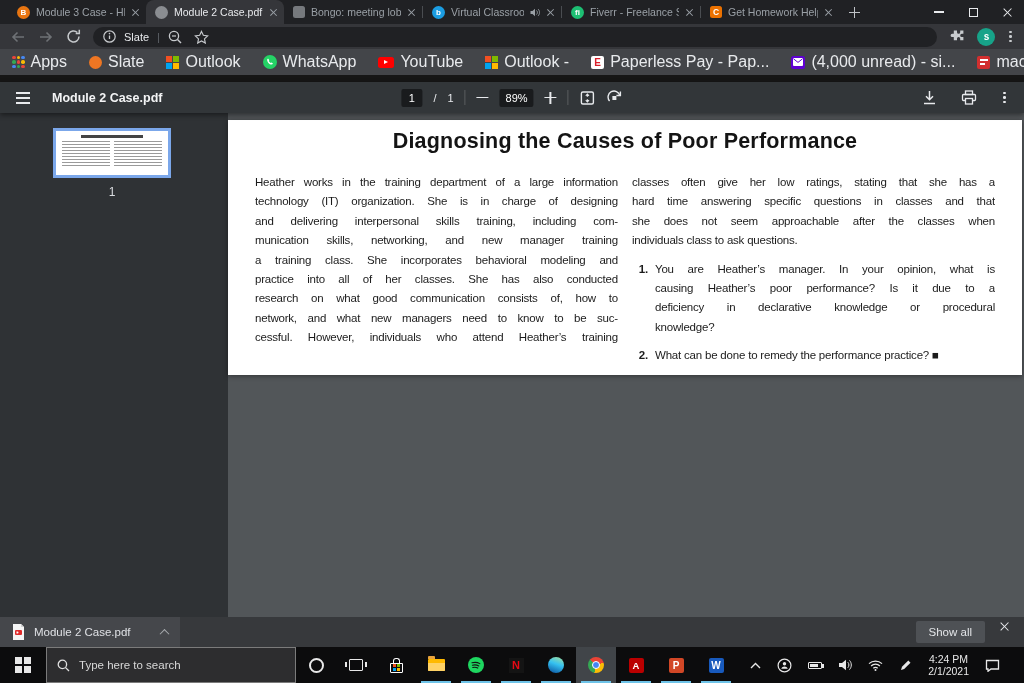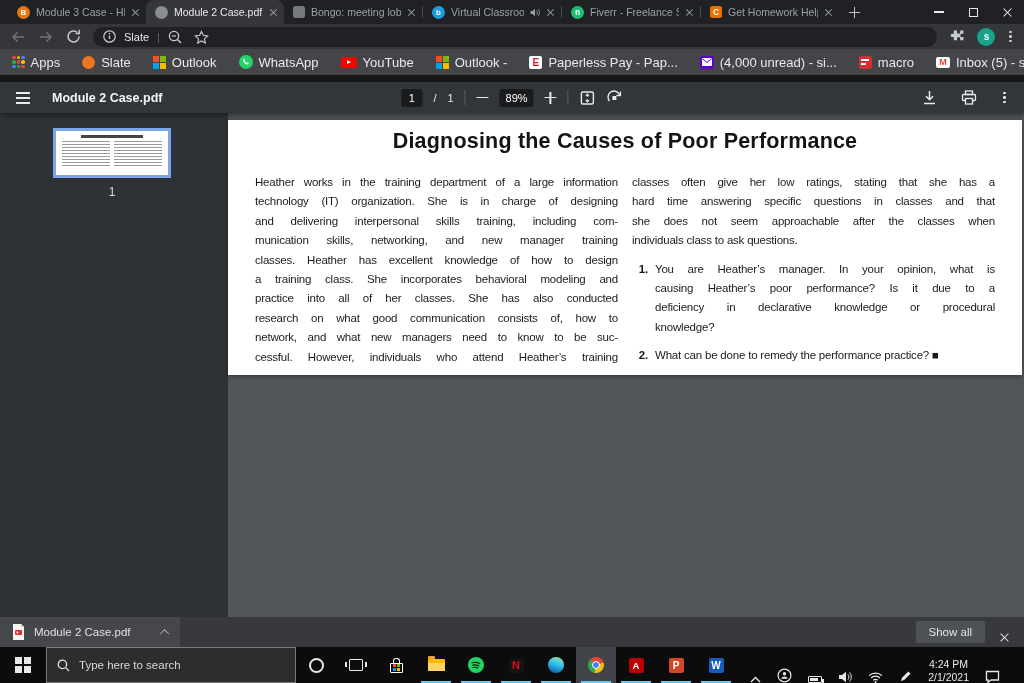--- a/index.html
+++ b/index.html
@@ -45,21 +45,21 @@
   .url { font-size:11px; color:#e8eaed; white-space:nowrap; overflow:hidden; flex:1; }
   .pill-end { display:flex; gap:12px; align-items:center; }
   .avatar { width:18px; height:18px; border-radius:50%; background:#17a389; color:#fff; font-size:10px; font-weight:bold;
     display:flex; align-items:center; justify-content:center; }
   .vdots { display:flex; flex-direction:column; align-items:center; gap:2px; color:#c8cbce; padding:0 2px; }
   .vdots i { width:2.6px; height:2.6px; border-radius:50%; background:currentColor; display:block; }
 
   
   .bookmarks { height:26px; background:#434549; display:flex; align-items:center; padding:0 12px; gap:22px; overflow:hidden; }
   .bm { display:flex; align-items:center; gap:6px; cursor:pointer; flex:none; }
-  .bm span.lbl { font-size:13px; color:#e8eaed; white-space:nowrap; }
+  .bm span.lbl { font-size:16px; color:#e8eaed; white-space:nowrap; }
   .appsgrid { display:grid; grid-template-columns:repeat(3,3.5px); gap:1px; }
   .appsgrid i { width:3.5px; height:3.5px; border-radius:50%; }
   .ms { display:grid; grid-template-columns:6px 6px; gap:1px; }
   .ms i { width:6px; height:6px; }
   .ms i:nth-child(1){background:#f25022}.ms i:nth-child(2){background:#7fba00}
   .ms i:nth-child(3){background:#00a4ef}.ms i:nth-child(4){background:#ffb900}
   .yt { width:16px; height:11px; background:#f00; border-radius:2.5px; display:flex; align-items:center; justify-content:center; }
   .yt i { width:0; height:0; border-left:4px solid #fff; border-top:2.8px solid transparent; border-bottom:2.8px solid transparent; }
   .slate { width:13px; height:13px; border-radius:50%; background:#ee7623; }
   .pp { width:13px; height:13px; background:#fff; border-radius:2px; color:#d91f2a; font-weight:bold; font-size:10px;
@@ -116,21 +116,21 @@
   .q:first-of-type { margin-top:12px; }
   .qnum { font-weight:bold; width:16px; text-align:right; flex:none; }
   .qtext { flex:1; min-width:0; }
 
   
   .dlbar { height:30px; background:#37393c; display:flex; align-items:center; }
   .dlchip { width:180px; height:30px; background:#45474b; display:flex; align-items:center; gap:9px; padding:0 12px; cursor:pointer; }
   .dlname { font-size:11.5px; color:#dfe1e5; flex:1; white-space:nowrap; overflow:hidden; }
   .chev-up { width:7px; height:7px; border-left:1.6px solid #a7abaf; border-top:1.6px solid #a7abaf;
     transform:rotate(45deg) translate(1px,1px); flex:none; }
-  .dlright { margin-left:auto; display:flex; align-items:flex-end; gap:14px; padding-right:14px; }
+  .dlright { margin-left:auto; display:flex; align-items:flex-start; gap:14px; padding-right:14px; }
   .showall { background:#4e5155; border:none; border-radius:2px; color:#e3e5e8; font-size:11.5px; padding:5px 13px;
     font-family:inherit; cursor:pointer; }
   .dlclose { color:#c4c7ca; }
 
   
   .taskbar { height:36px; background:#0c0c0d; display:flex; align-items:stretch; }
   .tb-start { width:46px; display:flex; align-items:center; justify-content:center; cursor:pointer; }
   .winlogo { display:grid; grid-template-columns:7px 7px; gap:1.5px; }
   .winlogo i { width:7px; height:7px; background:#e8e8e8; }
   .tb-search { width:250px; background:#2d2d2f; border:1px solid #7b7b7b; display:flex; align-items:center;
@@ -159,21 +159,21 @@
   .edgeball { width:16px; height:16px; border-radius:50%; background:linear-gradient(200deg,#9be0a6 5%,#35c1f1 45%,#0c59a4 95%); }
   .chromeball { width:16px; height:16px; border-radius:50%; position:relative;
     background:conic-gradient(from -45deg, #ea4335 0 33%, #fbbc05 0 66%, #34a853 0 100%); }
   .chromeball::after { content:""; position:absolute; inset:4px; background:#4285f4; border:1.6px solid #fff; border-radius:50%; }
   .acrobat { width:15px; height:15px; background:#b00; border-radius:2px; color:#fff; font-weight:bold; font-size:9.5px;
     display:flex; align-items:center; justify-content:center; }
   .ppt { width:15px; height:15px; background:#d24726; border-radius:2px; color:#fff; font-weight:bold; font-size:10px;
     display:flex; align-items:center; justify-content:center; }
   .word { width:15px; height:15px; background:#185abd; border-radius:2px; color:#fff; font-weight:bold; font-size:10px;
     display:flex; align-items:center; justify-content:center; }
-  .tray { margin-left:auto; display:flex; align-items:flex-end; gap:16px; padding-right:4px; }
+  .tray { margin-left:auto; display:flex; align-items:center; gap:16px; padding-right:4px; }
   .trayico { display:flex; align-items:center; justify-content:center; cursor:pointer; }
   .battery { width:14px; height:7px; border:1px solid #e8e8e8; border-radius:1px; position:relative;
     background:linear-gradient(to right,#e8e8e8 0 72%, transparent 72%); background-clip:content-box; padding:1px; }
   .battery::after { content:""; position:absolute; right:-3px; top:1.5px; width:2px; height:4px; background:#e8e8e8; }
   .clock { color:#e8e8e8; font-size:10.5px; line-height:12.5px; text-align:center; cursor:default; }
   .showdesk { width:4px; }
 
   svg { display:block; }
 </style>
 </head>
@@ -455,21 +455,20 @@
     </div>
 
     <div class="page">
       <div class="doc-title">Diagnosing the Causes of Poor Performance</div>
       <div class="cols">
         <div class="col lines cont">
             <div class="tline">Heather works in the training department of a large information</div>
             <div class="tline">technology (IT) organization. She is in charge of designing</div>
             <div class="tline">and delivering interpersonal skills training, including com-</div>
             <div class="tline">munication skills, networking, and new manager training</div>
-            <div class="tline">classes. Heather has excellent knowledge of how to design</div>
             <div class="tline">a training class. She incorporates behavioral modeling and</div>
             <div class="tline">practice into all of her classes. She has also conducted</div>
             <div class="tline">research on what good communication consists of, how to</div>
             <div class="tline">network, and what new managers need to know to be suc-</div>
             <div class="tline">cessful. However, individuals who attend Heather’s training</div>
           </div>
         <div class="col">
           <div class="lines para">
               <div class="tline">classes often give her low ratings, stating that she has a</div>
               <div class="tline">hard time answering specific questions in classes and that</div>

